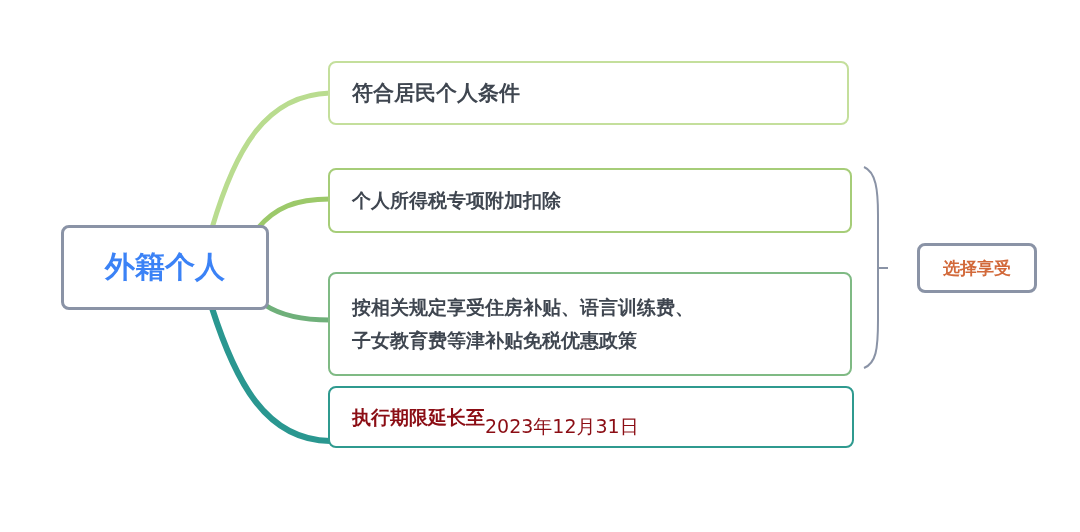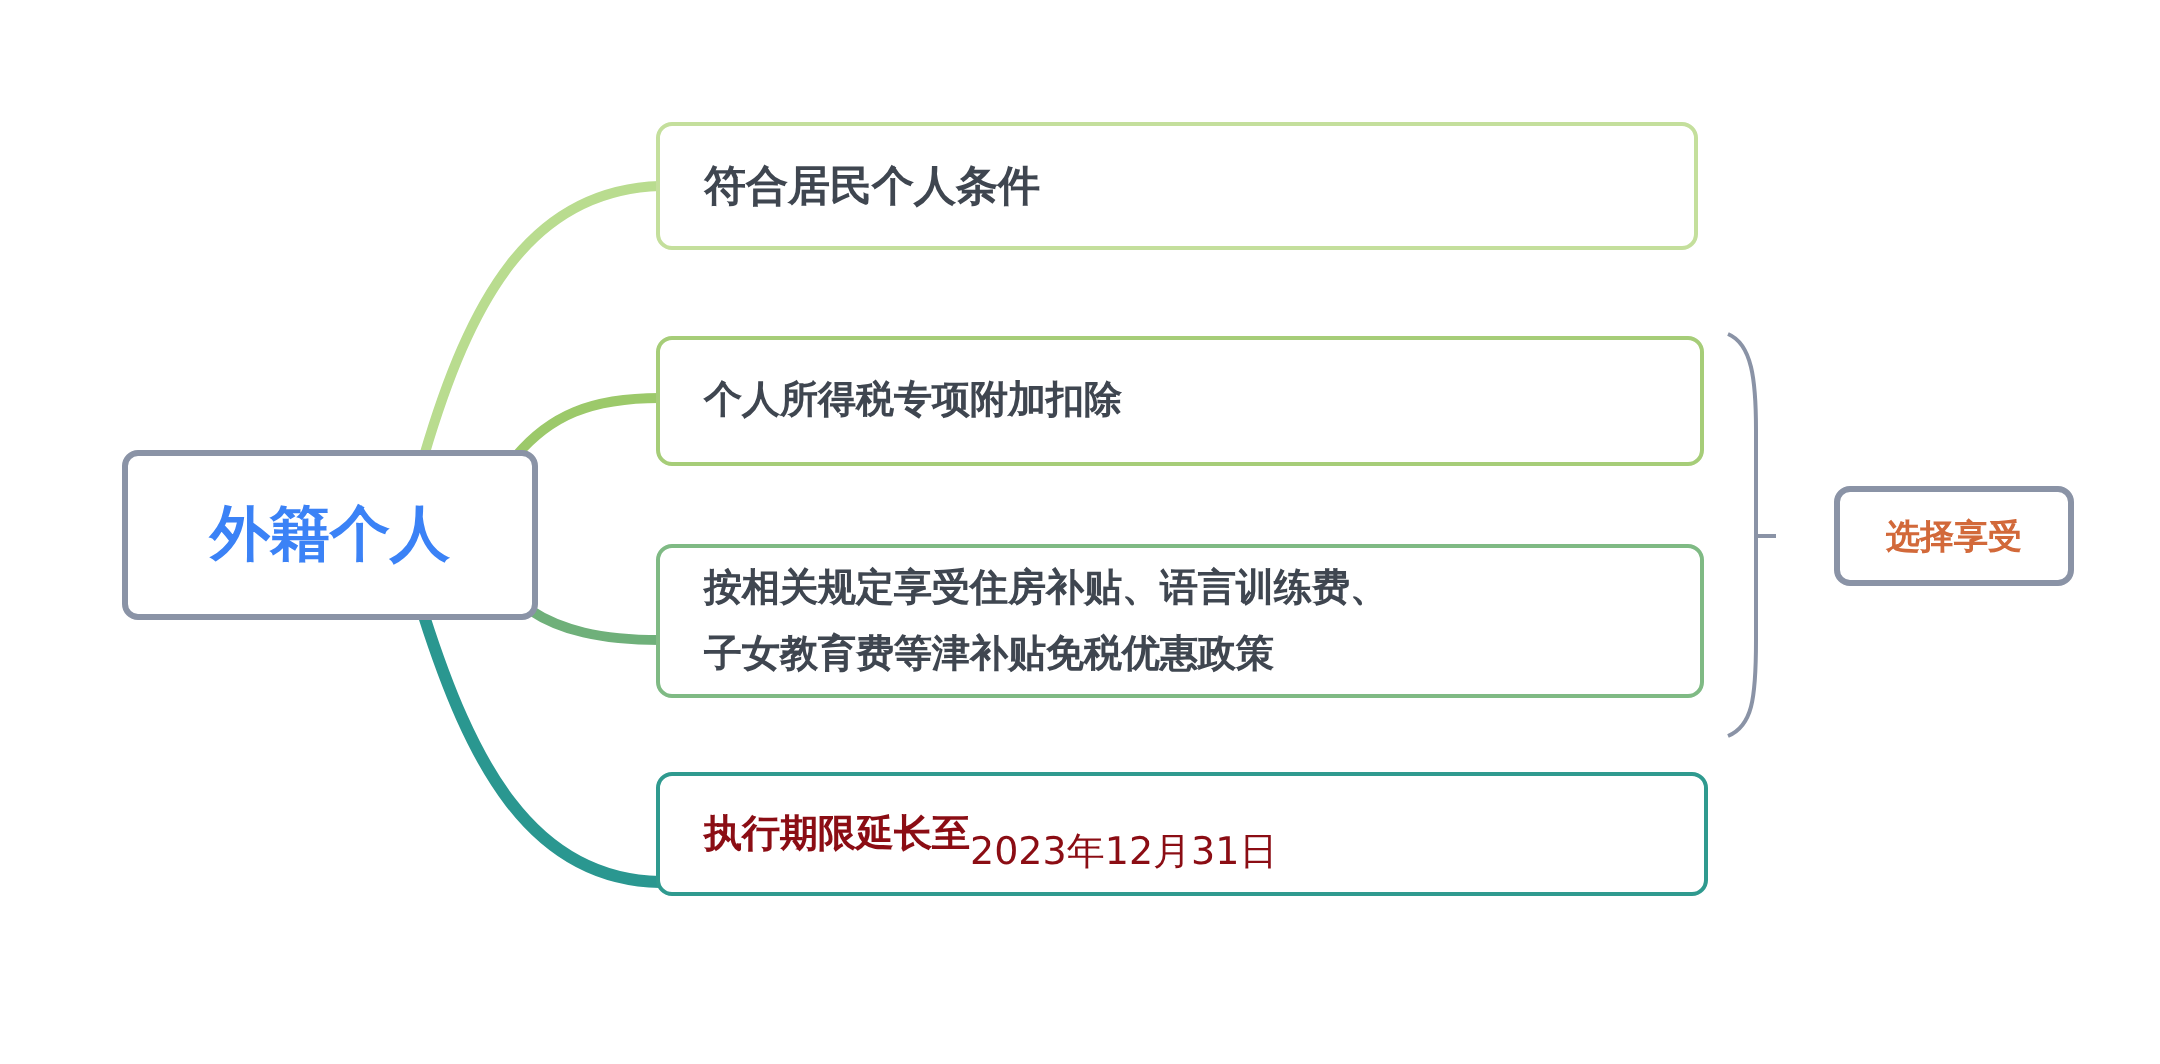--- a/index.html
+++ b/index.html
@@ -7,21 +7,21 @@
          font-family: "DejaVu Sans", "Liberation Sans", sans-serif; }
   svg.links { position: absolute; left: 0; top: 0; }
   .node { position: absolute; box-sizing: border-box; background: #fff;
           border-radius: 8px; display: flex; align-items: center; }
   .root { left: 61px; top: 225px; width: 208px; height: 85px; border: 3px solid #8a93a6;
           justify-content: center; font-size: 30px; font-weight: bold; color: #3b82f6; }
   .child { left: 328px; border: 2px solid; padding-left: 22px; font-size: 21px;
            font-weight: bold; color: #3f4650; line-height: 33px; }
   .c1 { top: 61px; width: 521px; height: 64px; border-color: #c4df9c; }
   .c2 { top: 168px; width: 524px; height: 65px; border-color: #a6cd78; font-size: 19px; }
-  .c3 { top: 272px; width: 524px; height: 77px; border-color: #7fba84; font-size: 19px; white-space: pre-line; }
+  .c3 { top: 272px; width: 524px; height: 104px; border-color: #7fba84; font-size: 19px; white-space: pre-line; }
   .c4 { top: 386px; width: 526px; height: 62px; border-color: #2f9a8f; font-size: 19px; color: #8b0d14; }
   .c4 .num { font-weight: normal; margin-top: 18px; }
   .summary { left: 901px; top: 243px; width: 120px; height: 50px; border: 3px solid #8a93a6;
              justify-content: center; font-size: 17px; font-weight: bold; color: #d2693a; margin-left: 16px; }
 </style>
 </head>
 <body>
 
 <svg class="links" width="1080" height="532">
 

